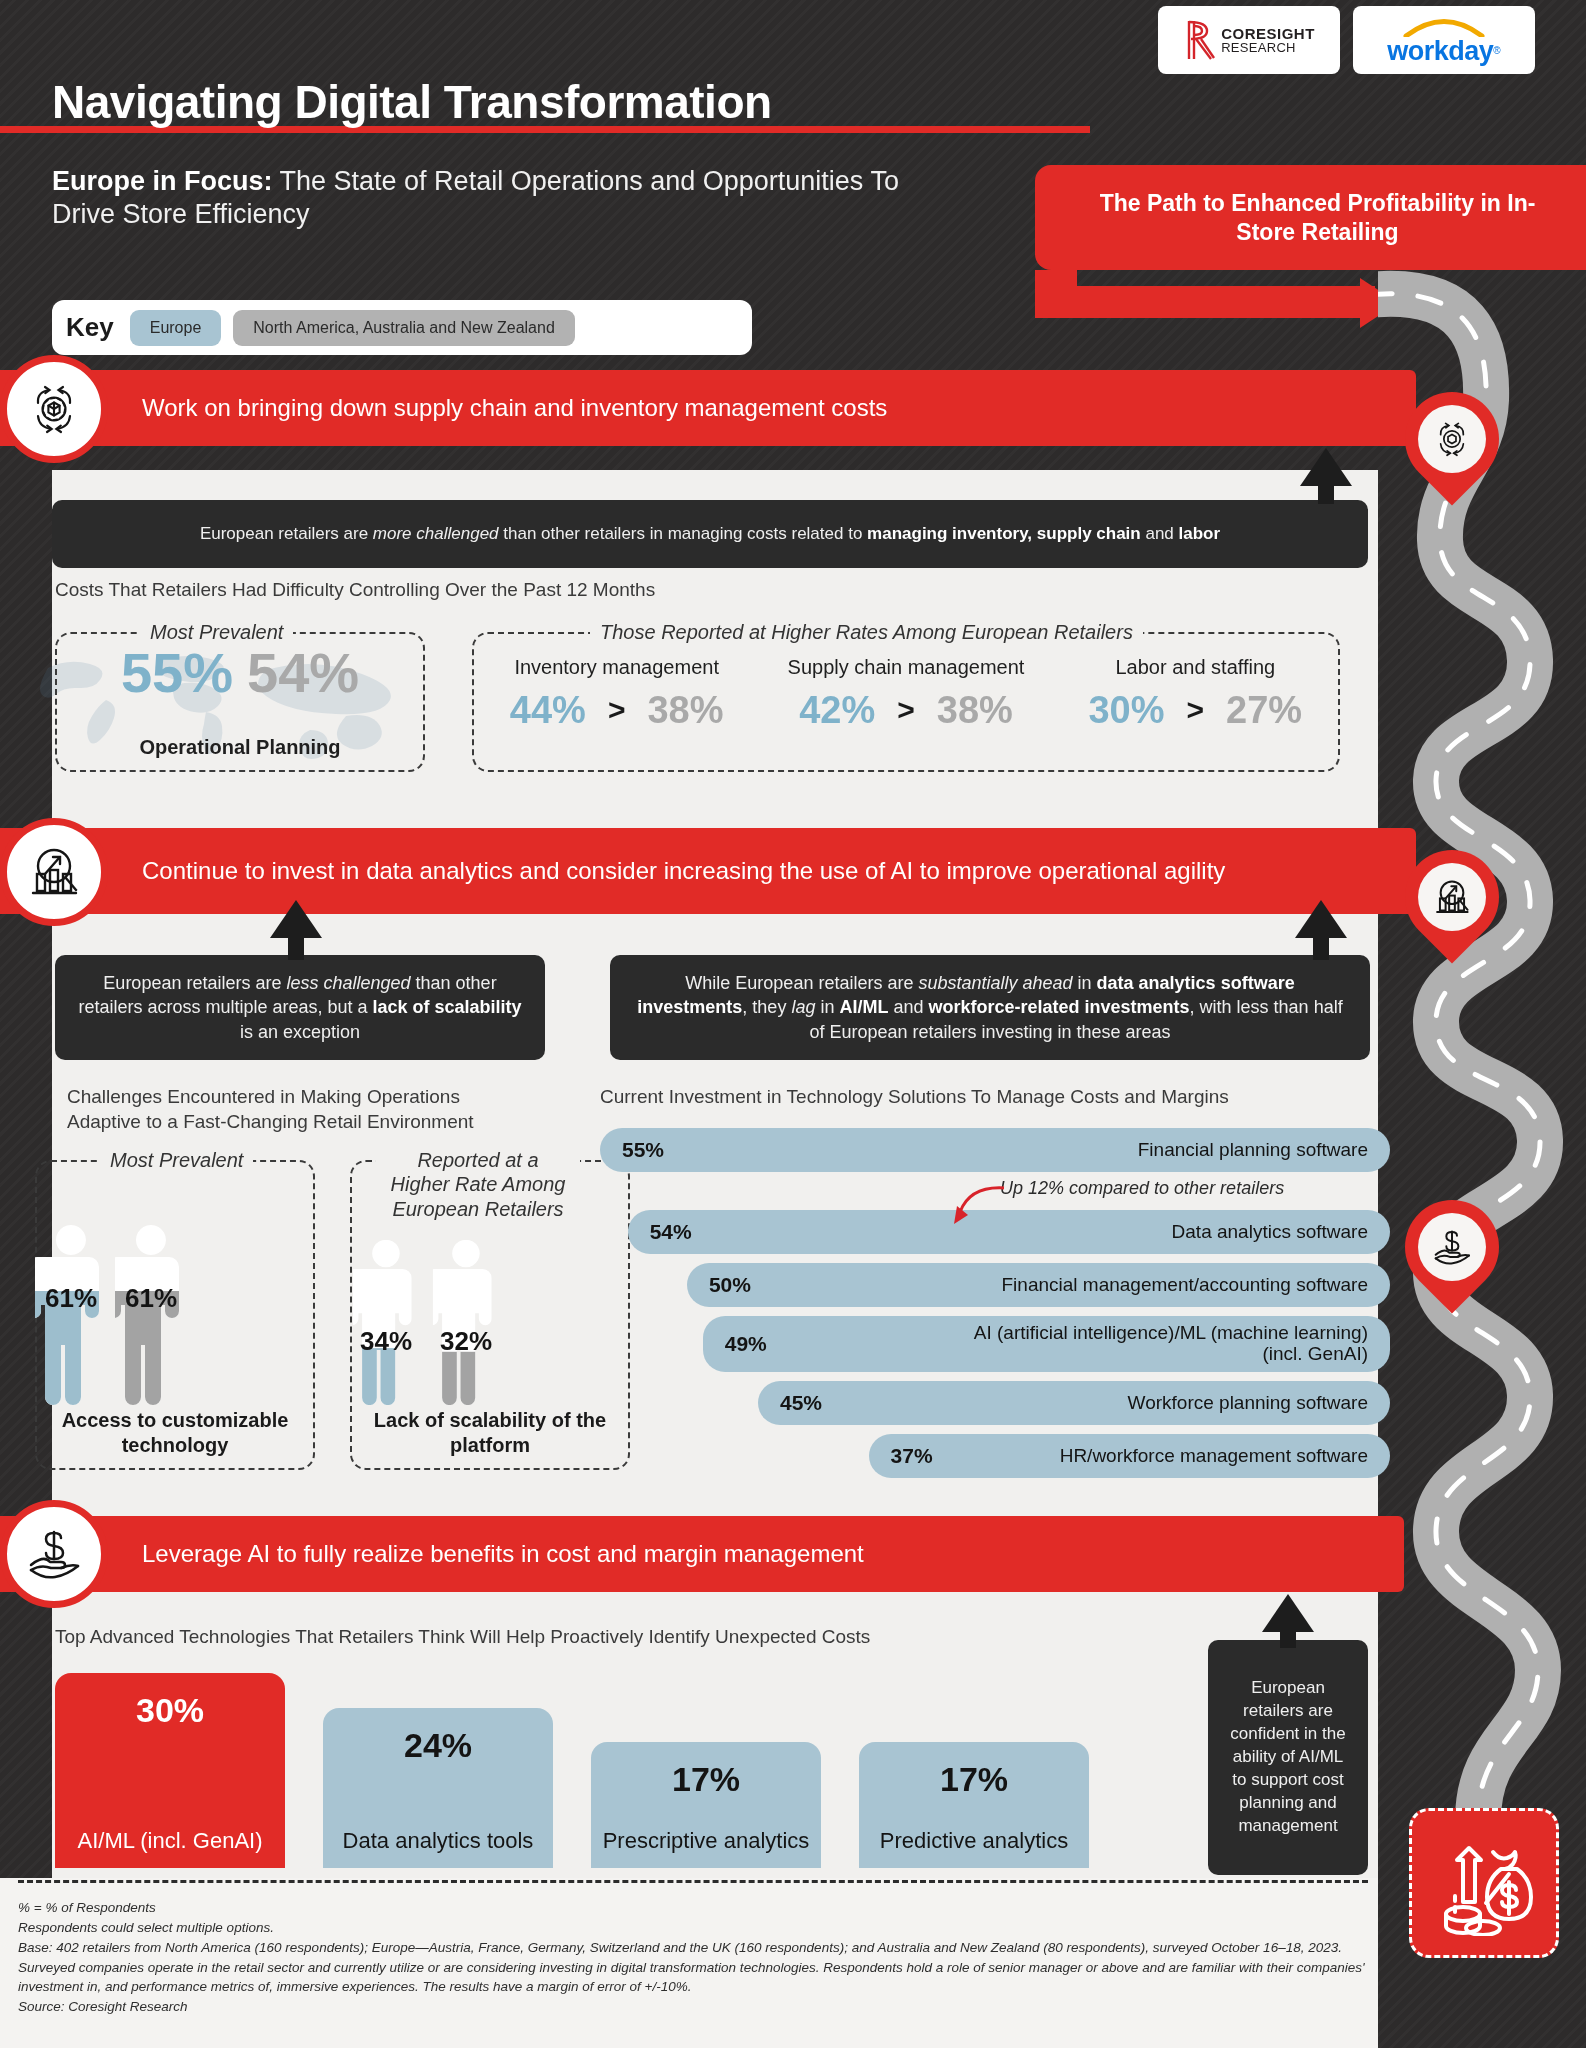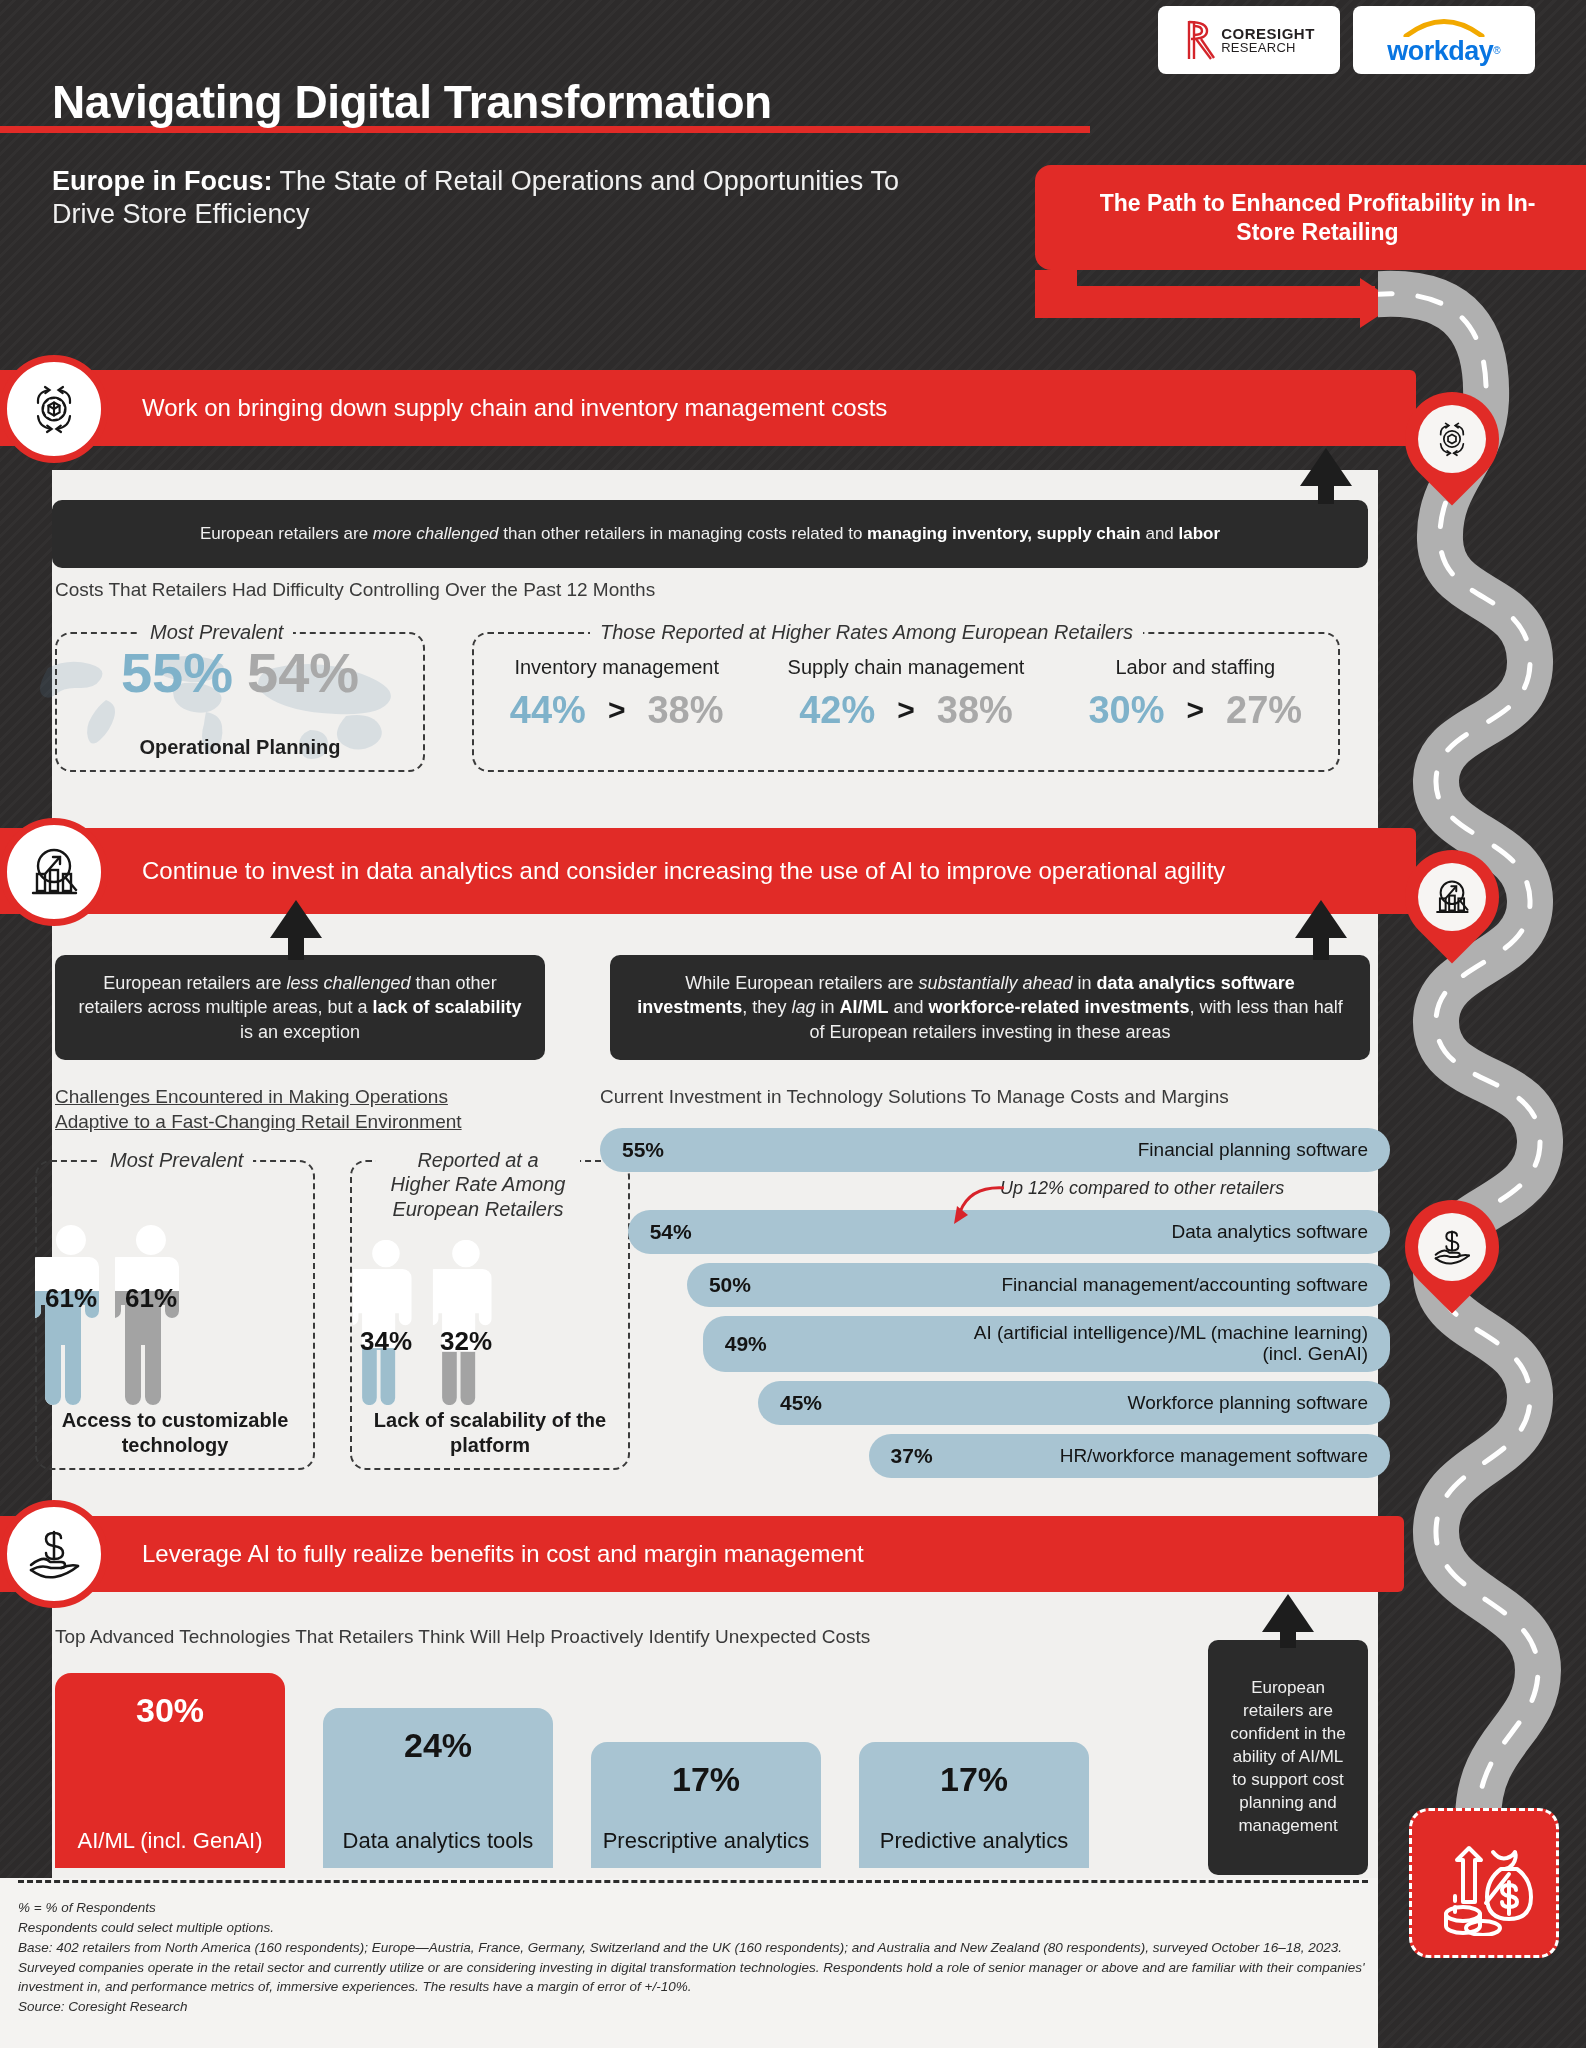--- a/index.html
+++ b/index.html
@@ -139,21 +139,21 @@
   }
   .arrow-stem {
     position:absolute; width:16px; background:#1d1d1d; z-index:3;
   }
 
   
   .chart-title {
     position:absolute; color:#3a3a3a; font-size:19px; line-height:1.3;
   }
   #t1 { left:55px; top:578px; }
-  #t2 { left:55px; top:1085px; width:470px;text-decoration:underline; }
+  #t2 { left:67px; top:1085px; width:470px; }
   #t3 { left:600px; top:1085px; width:760px; }
   #t4 { left:55px; top:1625px; }
 
   
   .dashed-box {
     position:absolute; border:2px dashed #3a3a3a; border-radius:16px;
   }
   .dashed-legend {
     position:absolute; background:#f1f0ee; padding: 0 10px;
     font-style: italic; font-size:20px; color:#333; white-space:nowrap;
@@ -301,20 +301,25 @@
   <div id="main-title">Navigating Digital Transformation</div>
   <div id="subtitle">
     <b>Europe in Focus:</b><span> The State of Retail Operations and Opportunities To Drive Store Efficiency</span>
   </div>
 
   <div id="path-banner">The Path to Enhanced Profitability in In-Store Retailing</div>
   <div id="path-arrow-stem"></div>
   <div id="path-arrow-bar"></div>
   <div id="path-arrow-head"></div>
 
+  <div id="key-bar">
+    <span id="key-label">Key</span>
+    <span class="key-chip key-europe">Europe</span>
+    <span class="key-chip key-other">North America, Australia and New Zealand</span>
+  </div>
 
   <div id="panel"></div>
   <div id="panel-bottom-white"></div>
 
   <div class="sec-bar" id="sec1-bar">
     <span>Work on bringing down supply chain and inventory management costs</span>
   </div>
   <div class="sec-icon" id="sec1-icon">
     <svg width="62" height="62" viewBox="0 0 62 62">
       <g fill="none" stroke="#151515" stroke-width="2.1" stroke-linecap="round">

